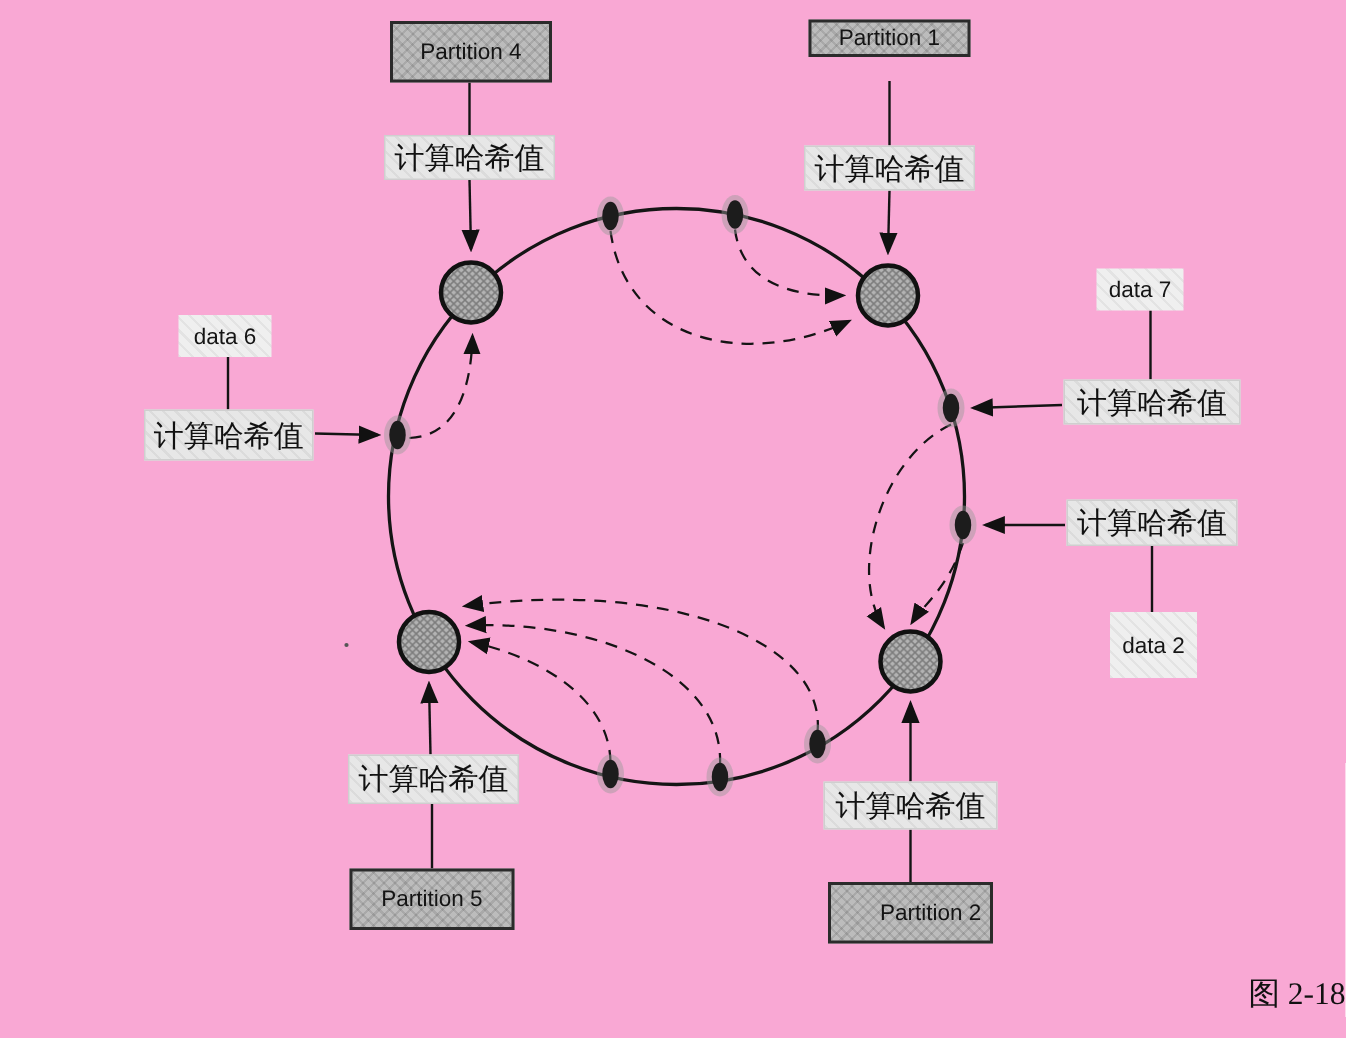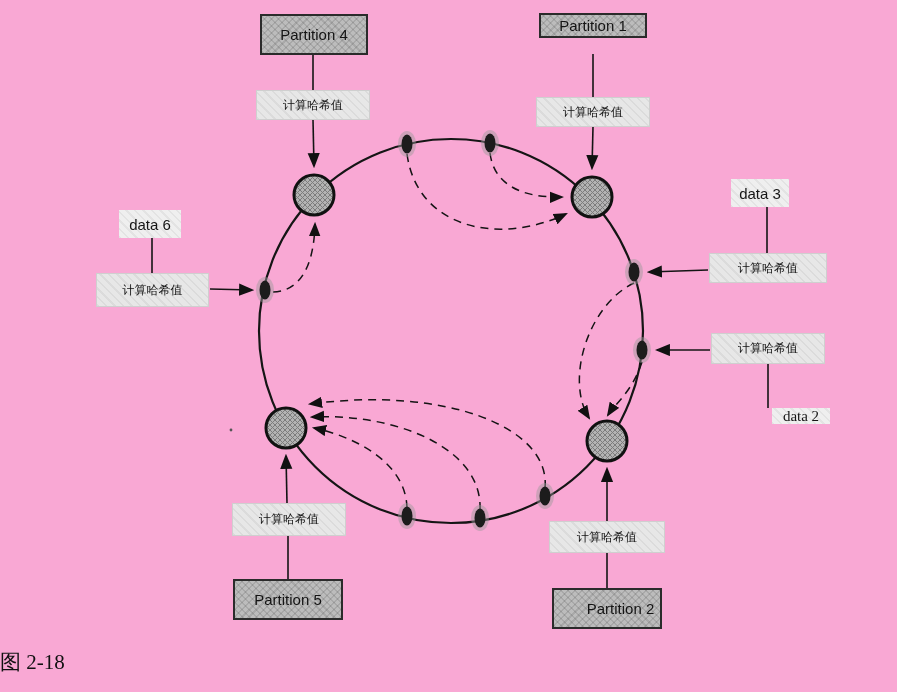--- a/index.html
+++ b/index.html
@@ -18,30 +18,30 @@
       repeating-linear-gradient(-45deg, rgba(30,30,30,0.12) 0 1.5px, rgba(0,0,0,0) 1.5px 5px),
       #bcbcbc;
     border:2px solid #2b2b2b;
     font-size:15px;color:#141414;
   }
   .hashbox{
     background:
       repeating-linear-gradient(45deg, rgba(0,0,0,0.05) 0 1.5px, rgba(0,0,0,0) 1.5px 6px),
       #e7e7e7;
     border:1px solid #cfcfcf;
-    font-size:12px;color:#111;
+    font-size:20px;color:#111;
   }
   .datalabel{
     background:
       repeating-linear-gradient(45deg, rgba(0,0,0,0.05) 0 1.5px, rgba(0,0,0,0) 1.5px 6px),
       #efefef;
     font-size:15px;color:#151515;
   }
   .caption{
-    position:absolute;left:0;top:648px;width:100%;text-align:left;
+    position:absolute;left:0;top:648px;width:100%;text-align:right;
     font-family:"Liberation Serif",serif;font-size:21px;color:#111;
   }
 </style>
 </head>
 <body>
 
 <div class="stage">
 
   <svg width="897" height="692" viewBox="0 0 897 692">
     <defs>
@@ -138,18 +138,18 @@
   <div class="lbl pbox" style="left:552px;top:588px;width:110px;height:41px;padding-left:27px;">Partition 2</div>
 
   <div class="lbl hashbox" style="left:256px;top:90px;width:114px;height:30px;">计算哈希值</div>
   <div class="lbl hashbox" style="left:536px;top:97px;width:114px;height:30px;">计算哈希值</div>
   <div class="lbl hashbox" style="left:232px;top:503px;width:114px;height:33px;">计算哈希值</div>
   <div class="lbl hashbox" style="left:549px;top:521px;width:116px;height:32px;">计算哈希值</div>
   <div class="lbl hashbox" style="left:709px;top:253px;width:118px;height:30px;">计算哈希值</div>
   <div class="lbl hashbox" style="left:711px;top:333px;width:114px;height:31px;">计算哈希值</div>
   <div class="lbl hashbox" style="left:96px;top:273px;width:113px;height:34px;">计算哈希值</div>
 
-  <div class="lbl datalabel" style="left:731px;top:179px;width:58px;height:28px;">data 3</div>
-  <div class="lbl datalabel" style="left:772px;top:408px;width:58px;height:16px;font-family:Liberation Serif, serif;">data 2</div>
+  <div class="lbl datalabel" style="left:731px;top:179px;width:58px;height:28px;">data 7</div>
+  <div class="lbl datalabel" style="left:740px;top:408px;width:58px;height:44px;">data 2</div>
   <div class="lbl datalabel" style="left:119px;top:210px;width:62px;height:28px;">data 6</div>
 
   <div class="caption">图 2-18</div>
 </div>
 
 </body></html>

